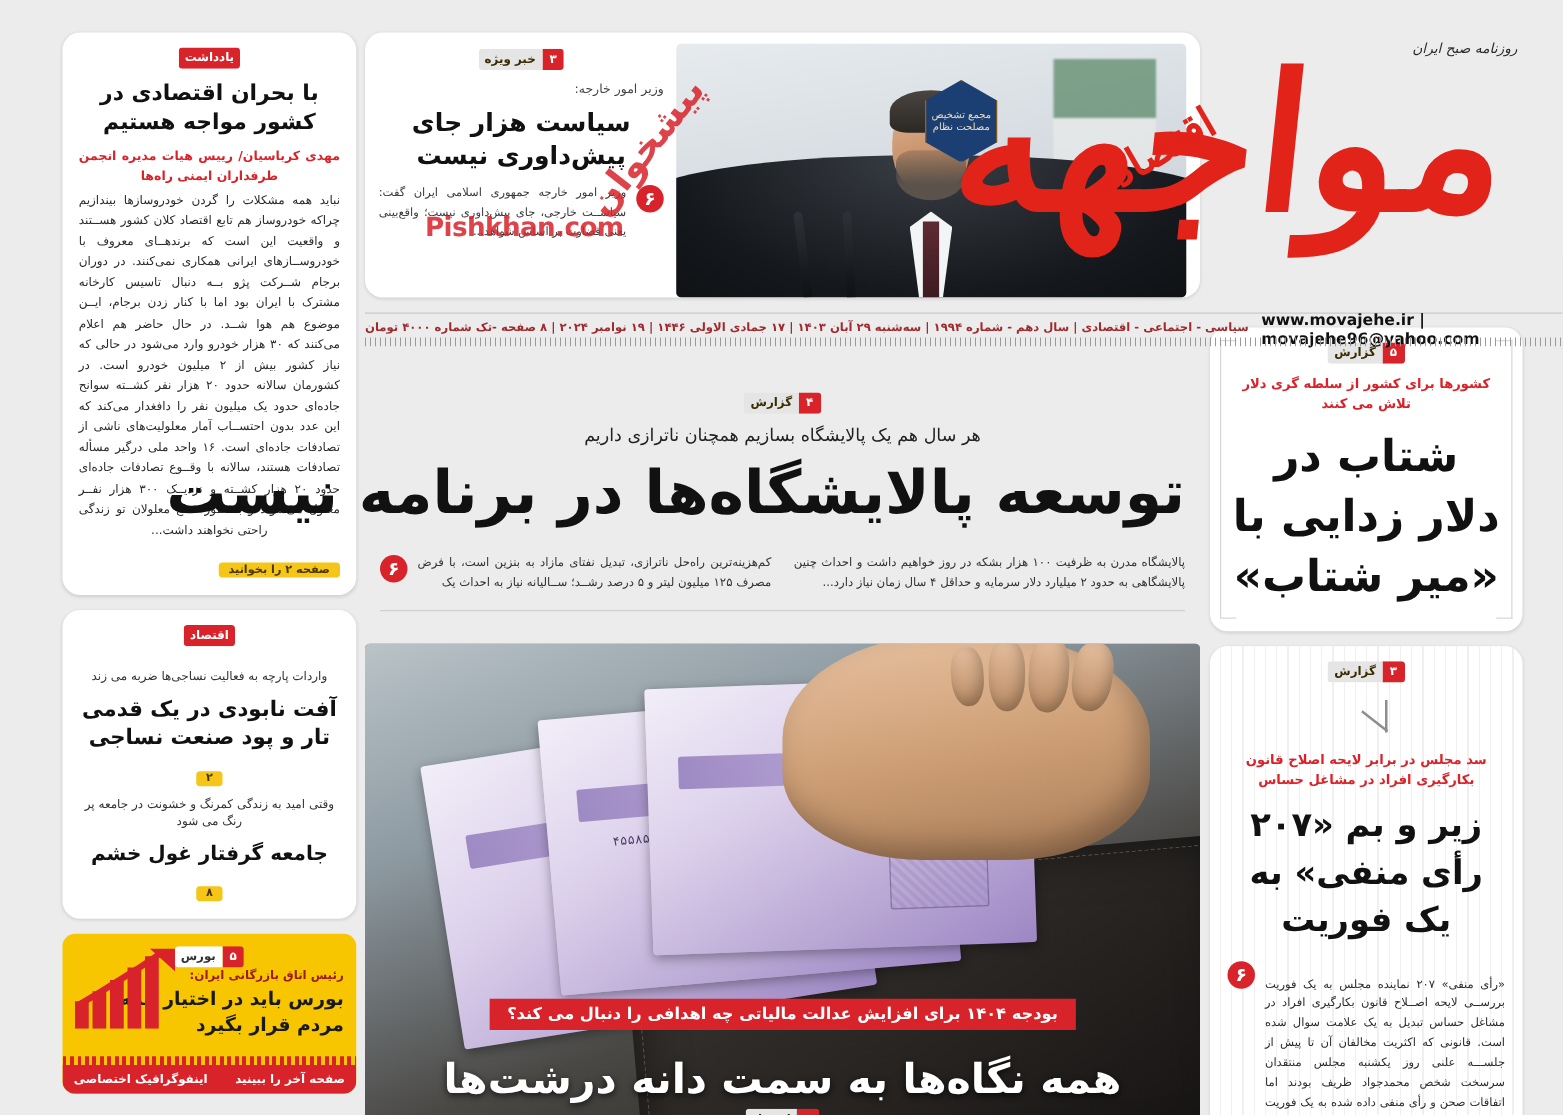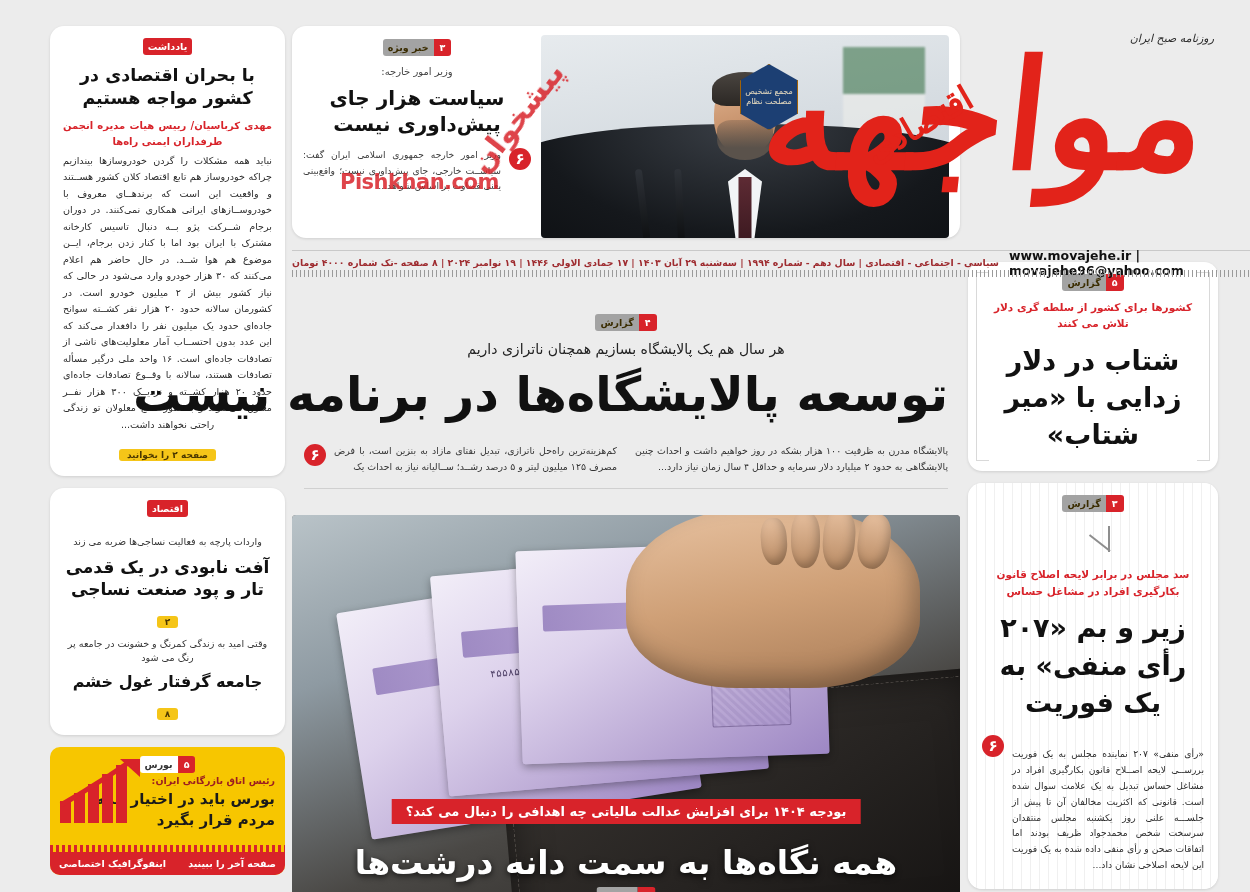--- a/index.html
+++ b/index.html
@@ -29,21 +29,21 @@
   }
 
   
   .badge {
     display: inline-flex; align-items: stretch;
     height: 17px; border-radius: 3px; overflow: hidden;
     font-size: 9.5px; font-weight: bold; line-height: 17px;
     vertical-align: middle;
   }
   .badge .b-label {
-    background: #a3a3a3; color: #3a2c00;
+    background: #e5e5e5; color: #3a2c00;
     padding: 0 5px; white-space: nowrap;
   }
   .badge .b-num {
     background: #d8232a; color: #fff;
     padding: 0 6px; white-space: nowrap;
   }
   .badge.red-only .b-label { background: #d8232a; color:#fff; }
   .badge-wrap { text-align: center; }
 
   
@@ -65,21 +65,21 @@
     font-size: 9px; font-weight: bold; border-radius: 3px;
     padding: 1px 8px;
   }
 
   
   #note-card { padding: 10px 13px 14px; }
   #note-card .headline { font-size: 17.5px; margin-top: 9px; }
   #note-card .attrib { color:#d8232a; font-size:10px; font-weight:bold; line-height:1.6;
                        text-align: justify; text-align-last: center; margin-top:8px; }
   #note-card .body-text { margin-top: 3px; }
-  #note-foot { text-align: center; margin-top: 10px; }
+  #note-foot { text-align: right; margin-top: 10px; }
 
   #vitrin-card { padding: 10px 13px 14px; margin-top: 12px; }
   #vitrin-card .headline { font-size: 17px; margin-top: 7px; }
   .mini-divider { text-align:center; margin: 9px 0 8px; }
 
   
   #promo {
     margin-top: 12px; border-radius: 10px; overflow: hidden;
     background: #f7c600; position: relative;
   }
@@ -92,21 +92,21 @@
   .promo-strip { height:7px; background: repeating-linear-gradient(90deg,#d8232a 0 3px,#f7c600 3px 6px); }
   #promo-foot {
     background:#d8232a; color:#fff; font-size:9.5px; font-weight:bold;
     padding:6px 9px; display:flex; justify-content:space-between; align-items:center;
   }
 
   
   #hero-card { padding: 9px 11px 0; height: 212px; overflow: hidden; }
   #hero-card .hero-grid { display:flex; gap:10px; height:100%; }
   #hero-card .hero-txt { width: 228px; padding-top: 2px; }
-  #hero-card .hero-txt .kicker-dark { text-align:center; font-size:10px; color:#444; }
+  #hero-card .hero-txt .kicker-dark { text-align:right; font-size:10px; color:#444; }
   #hero-card .headline { font-size: 20px; margin-top: 6px; }
   .lead-row { display:flex; gap:8px; margin-top:10px; align-items:flex-start; }
   .quote-mark {
     flex:0 0 auto; width:22px; height:22px; border-radius:50%;
     background:#d8232a; color:#fff; font-size:15px; font-weight:bold;
     display:flex; align-items:center; justify-content:center; margin-top:1px;
   }
   .lead-txt { font-size:9.2px; color:#3a3a3a; line-height:1.7; text-align:justify; flex:1; }
 
   
@@ -236,21 +236,21 @@
   }
   #caption-head {
     position:absolute; left:0; right:0; bottom:28px; text-align:center;
     color:#fff; font-size:33px; font-weight:bold; letter-spacing:-.6px;
     text-shadow: 0 2px 6px rgba(0,0,0,.75);
   }
   #caption-badge { position:absolute; left:50%; transform:translateX(-50%); bottom:6px; }
 
   
   #rpt5-card { padding:10px 14px 18px; }
-  #rpt5-card .headline { font-size:27px; margin-top:10px; line-height:1.38; }
+  #rpt5-card .headline { font-size:35px; margin-top:10px; line-height:1.38; }
   #rpt5-card .kicker { margin-top:8px; }
   .side-brackets { position:absolute; inset:10px 8px; pointer-events:none; }
   .side-brackets:before, .side-brackets:after {
     content:""; position:absolute; top:0; bottom:0; width:12px;
     border-top:1px solid #d9d9d9; border-bottom:1px solid #d9d9d9;
   }
   .side-brackets:before { left:0; border-left:1px solid #d9d9d9; }
   .side-brackets:after  { right:0; border-right:1px solid #d9d9d9; }
 
   #rpt3-card { margin-top:12px; padding:10px 14px 16px; overflow:hidden; }

